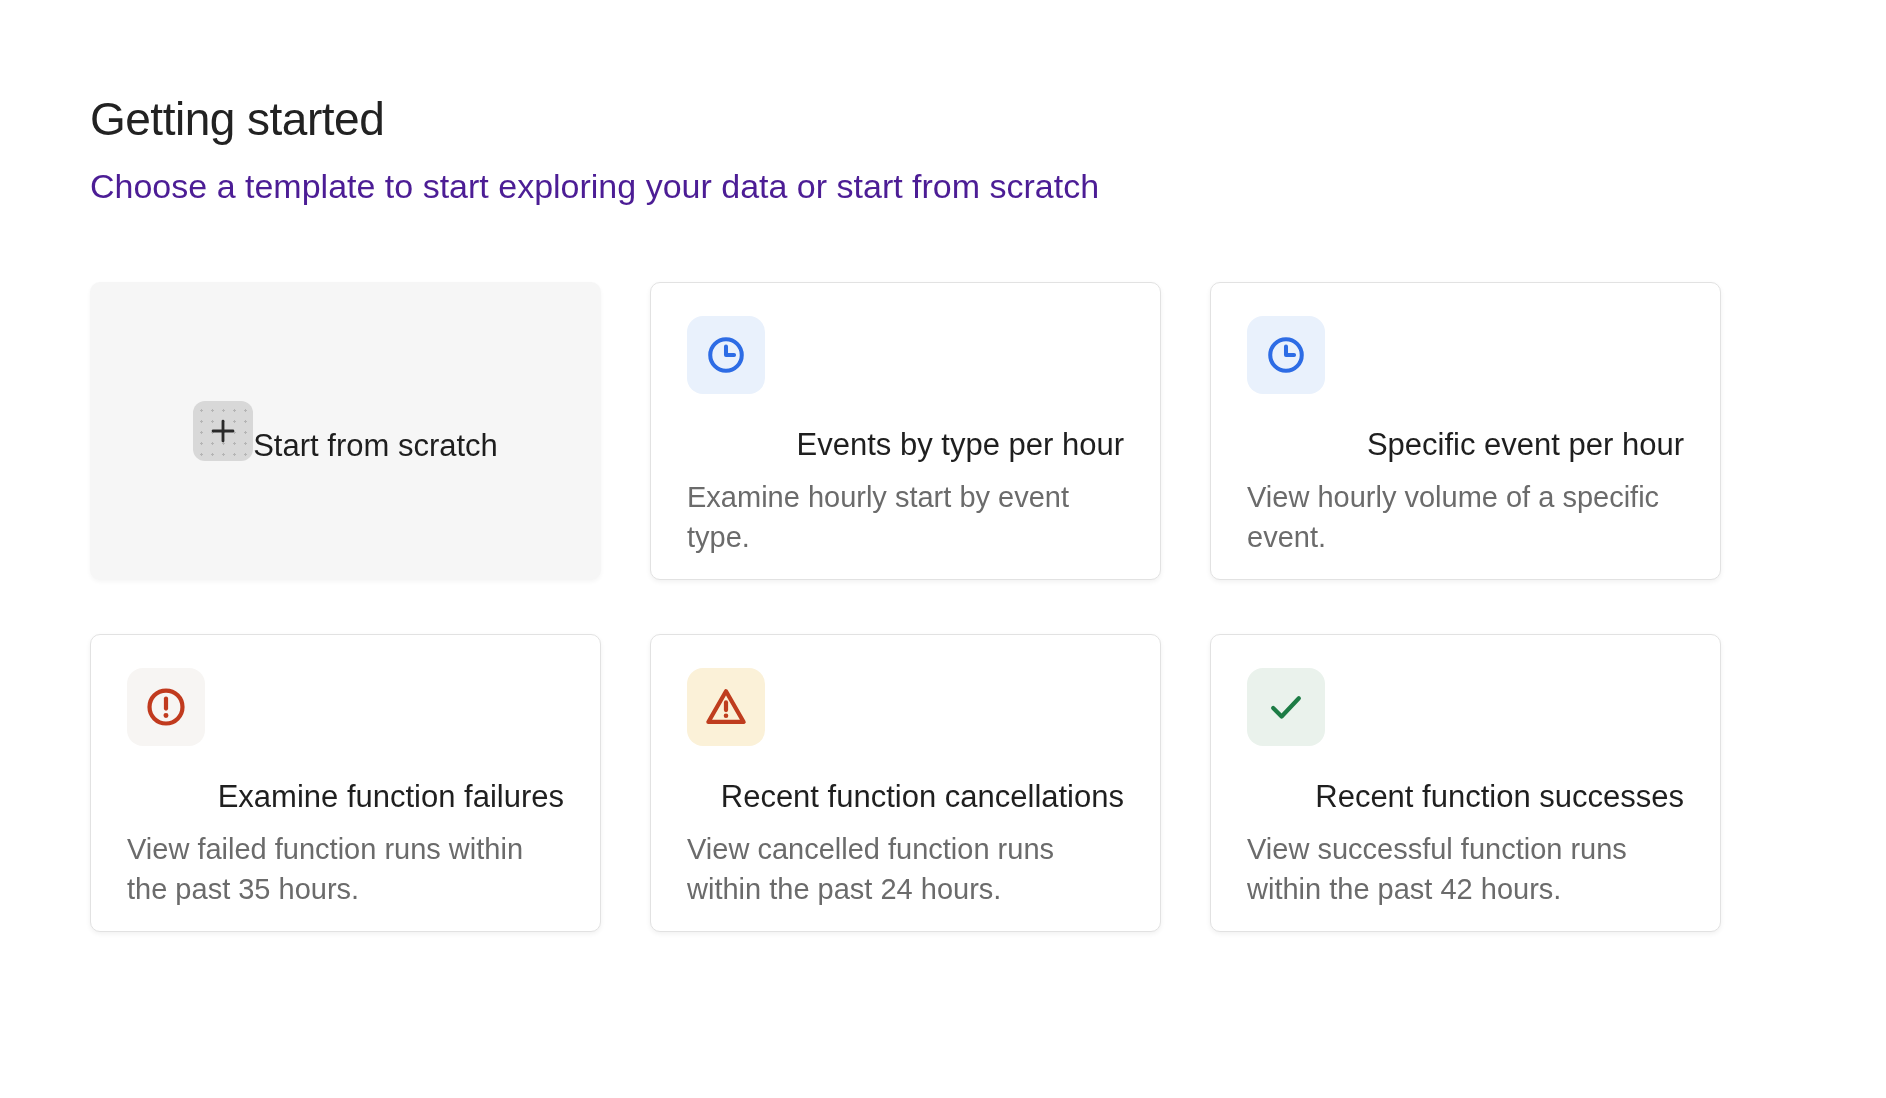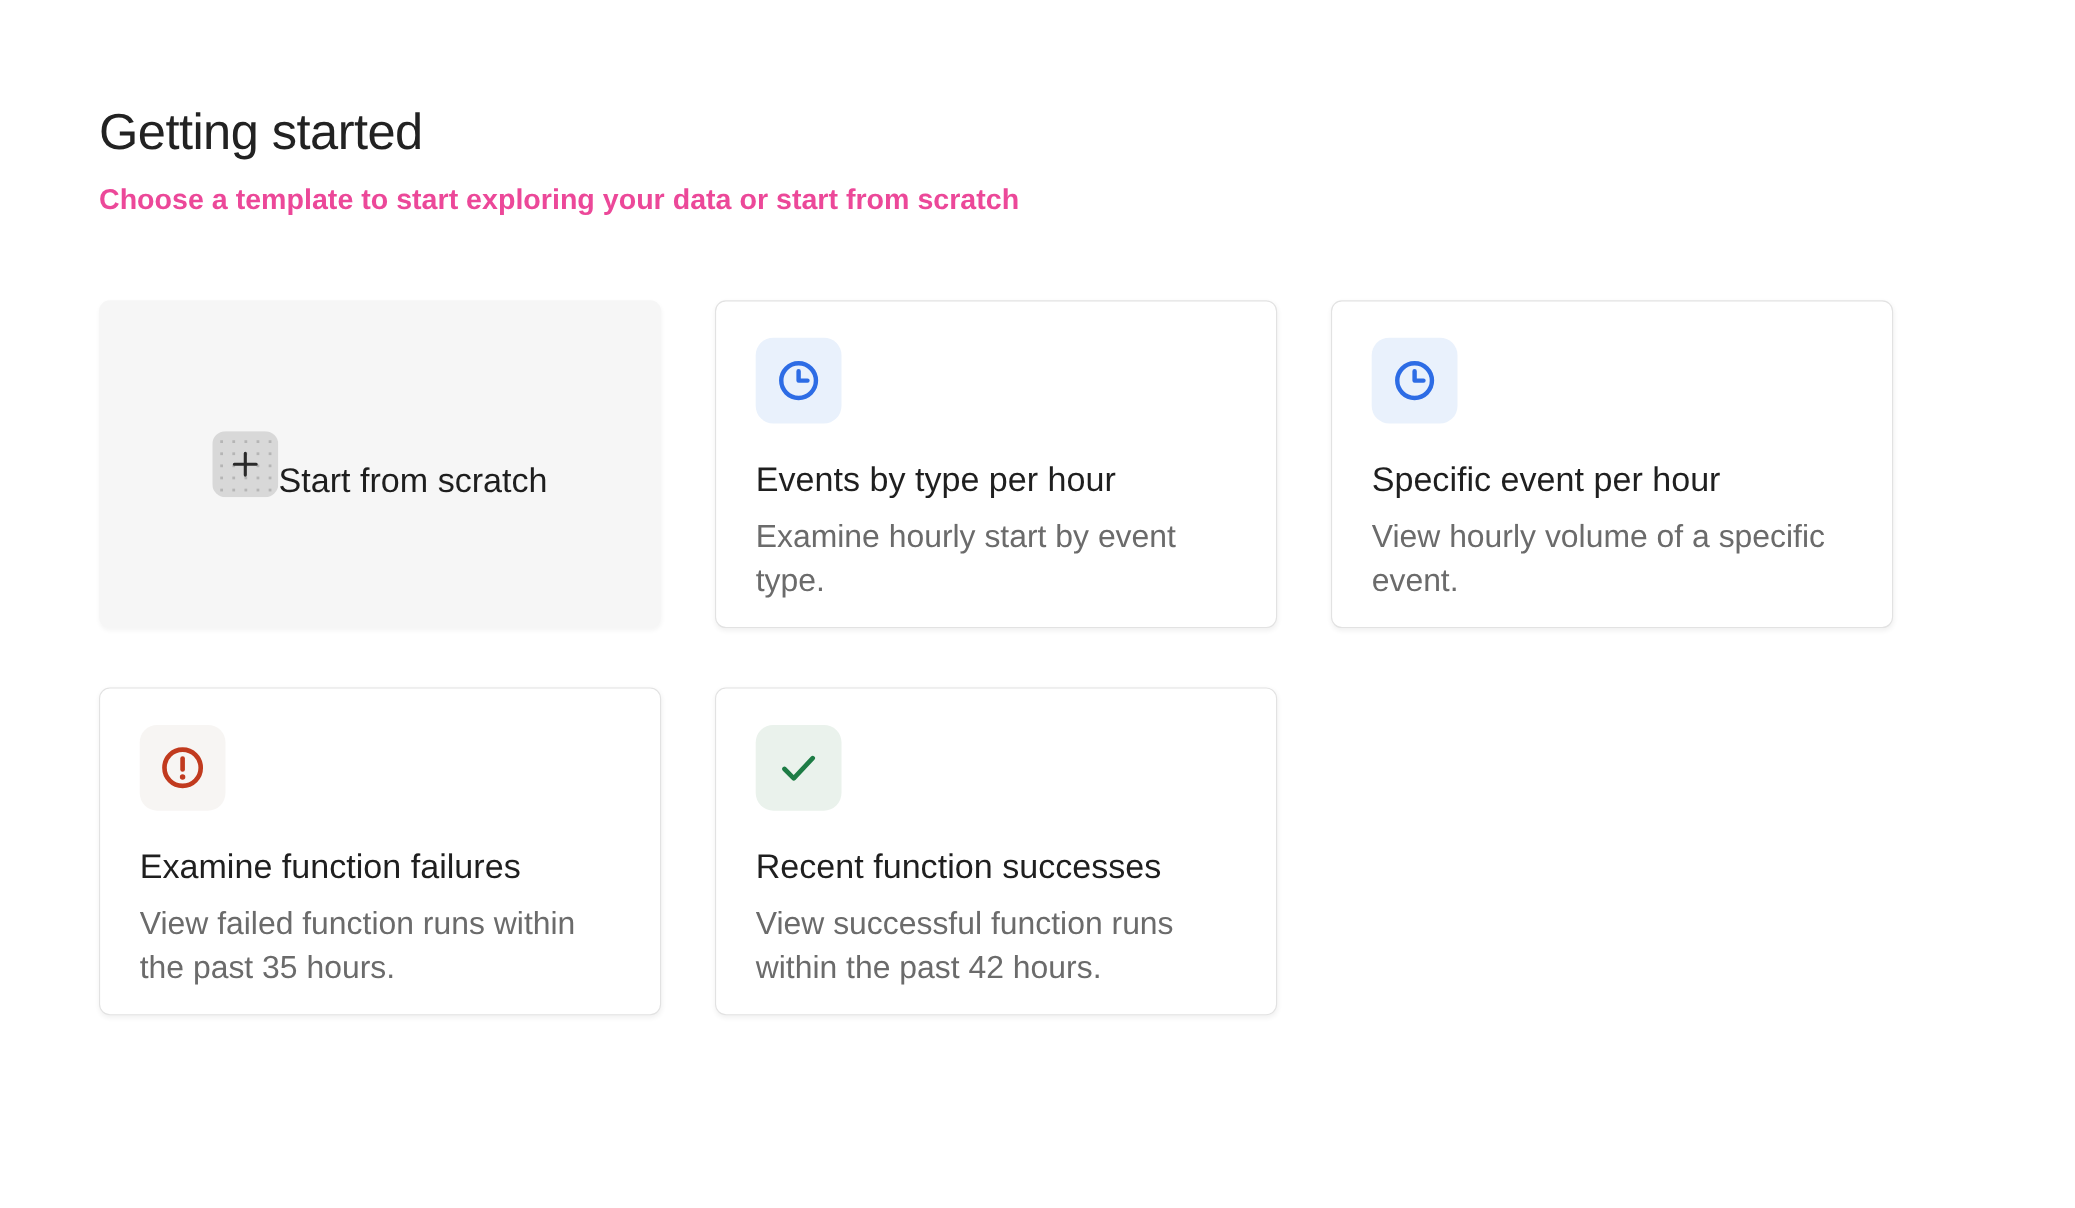--- a/index.html
+++ b/index.html
@@ -14,21 +14,21 @@
   body{
     width:1886px;height:1098px;overflow:hidden;background:#ffffff;
     font-family:"Liberation Sans", sans-serif;color:var(--text-primary);
   }
   .content{padding:92px 12px 0 90px;}
   h1.page-title{
     margin:0 0 20px 0;font-size:46px;line-height:1.2;font-weight:500;
     letter-spacing:-0.5px;color:#222222;
   }
   p.page-subtitle{
-    margin:0 0 76px 0;font-size:26px;line-height:1.15;font-weight:700;color:#ec4899;
+    margin:0 0 76px 0;font-size:34px;line-height:1.15;font-weight:400;color:#4c1d95;
   }
   .grid{
     display:grid;grid-template-columns:repeat(3,511px);grid-auto-rows:298px;
     column-gap:49px;row-gap:54px;
   }
   .card{
     box-sizing:border-box;border-radius:10px;cursor:pointer;
   }
   .card.template{
     background:#ffffff;border:1.5px solid var(--card-border);
@@ -51,21 +51,21 @@
   .plus-tile{
     width:60px;height:60px;border-radius:12px;background:var(--plus-tile-bg);
     background-image:radial-gradient(rgba(0,0,0,0.16) 1.2px, transparent 1.3px);
     background-size:11px 11px;background-position:3px 4px;
     display:flex;align-items:center;justify-content:center;color:#2a2a2a;
   }
   .scratch-label{
     margin-top:30px;font-size:31px;font-weight:500;color:#1e1e1e;
   }
   .card-title{
-    margin-top:32px;font-size:31px;line-height:1.2;font-weight:500;color:var(--text-primary);
+    margin-top:32px;font-size:31px;line-height:1.2;font-weight:500;color:var(--text-primary);text-align:right;
   }
   .card-desc{
     margin-top:14px;font-size:29px;line-height:40px;font-weight:400;
     color:var(--text-secondary);max-width:452px;
   }
   svg{display:block;}
 </style>
 </head>
 <body>
 
@@ -111,20 +111,31 @@
         <svg width="46" height="46" viewBox="0 0 24 24" fill="none" stroke="currentColor" stroke-width="2.2" stroke-linecap="round">
           <circle cx="12" cy="12" r="8.6"></circle>
             <path d="M12 7.6v5.2"></path>
             <circle cx="12" cy="16.4" r="0.6" fill="currentColor" stroke-width="1.4"></circle>
         </svg>
       </div>
       <div class="card-title">Examine function failures</div>
       <div class="card-desc">View failed function runs within the past 35 hours.</div>
     </div>
 
+    <div class="card template">
+      <div class="icon-tile tile-warning">
+        <svg width="46" height="46" viewBox="0 0 24 24" fill="none" stroke="currentColor" stroke-width="2.2" stroke-linecap="round" stroke-linejoin="round">
+          <path d="M12 3.8 21.2 19.8 H2.8 Z"></path>
+            <path d="M12 9.6v4"></path>
+            <circle cx="12" cy="16.6" r="0.5" fill="currentColor" stroke-width="1.4"></circle>
+        </svg>
+      </div>
+      <div class="card-title">Recent function cancellations</div>
+      <div class="card-desc">View cancelled function runs within the past 24 hours.</div>
+    </div>
 
     <div class="card template">
       <div class="icon-tile tile-success">
         <svg width="44" height="44" viewBox="0 0 24 24" fill="none" stroke="currentColor" stroke-width="2.3" stroke-linecap="round" stroke-linejoin="round">
           <path d="M5 12.6 9.6 17.2 19 7.2"></path>
         </svg>
       </div>
       <div class="card-title">Recent function successes</div>
       <div class="card-desc">View successful function runs within the past 42 hours.</div>
     </div>

